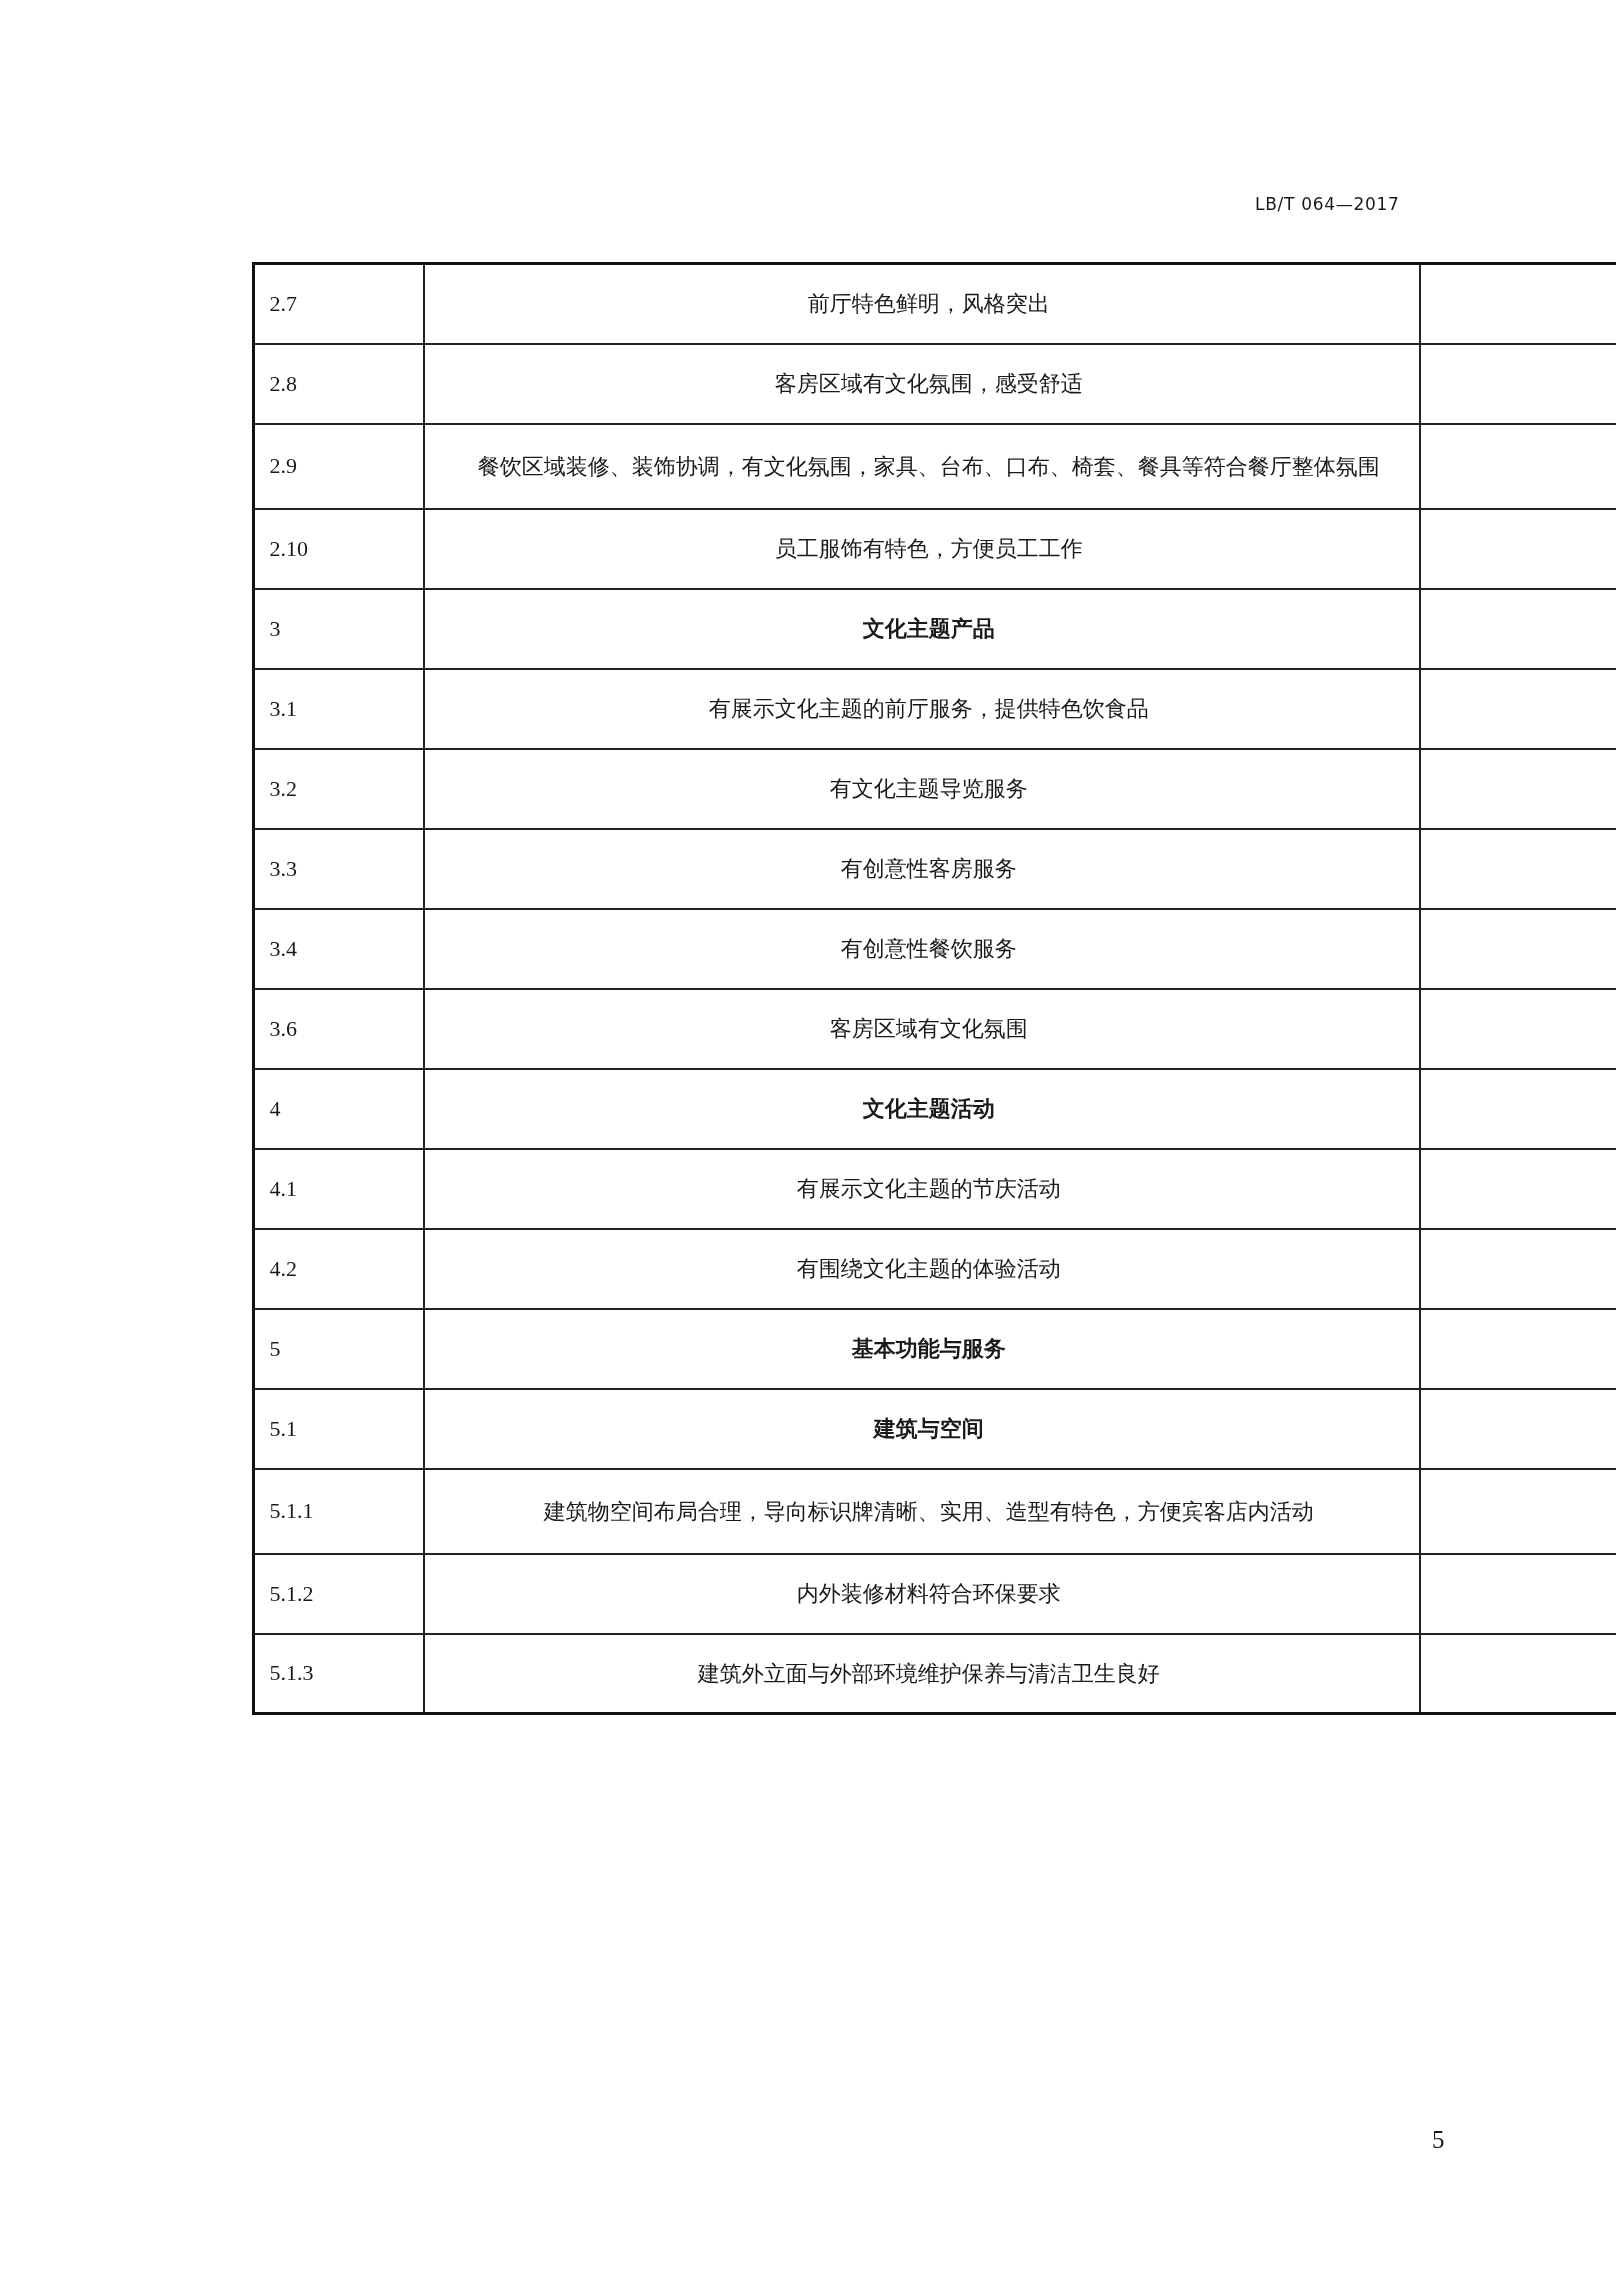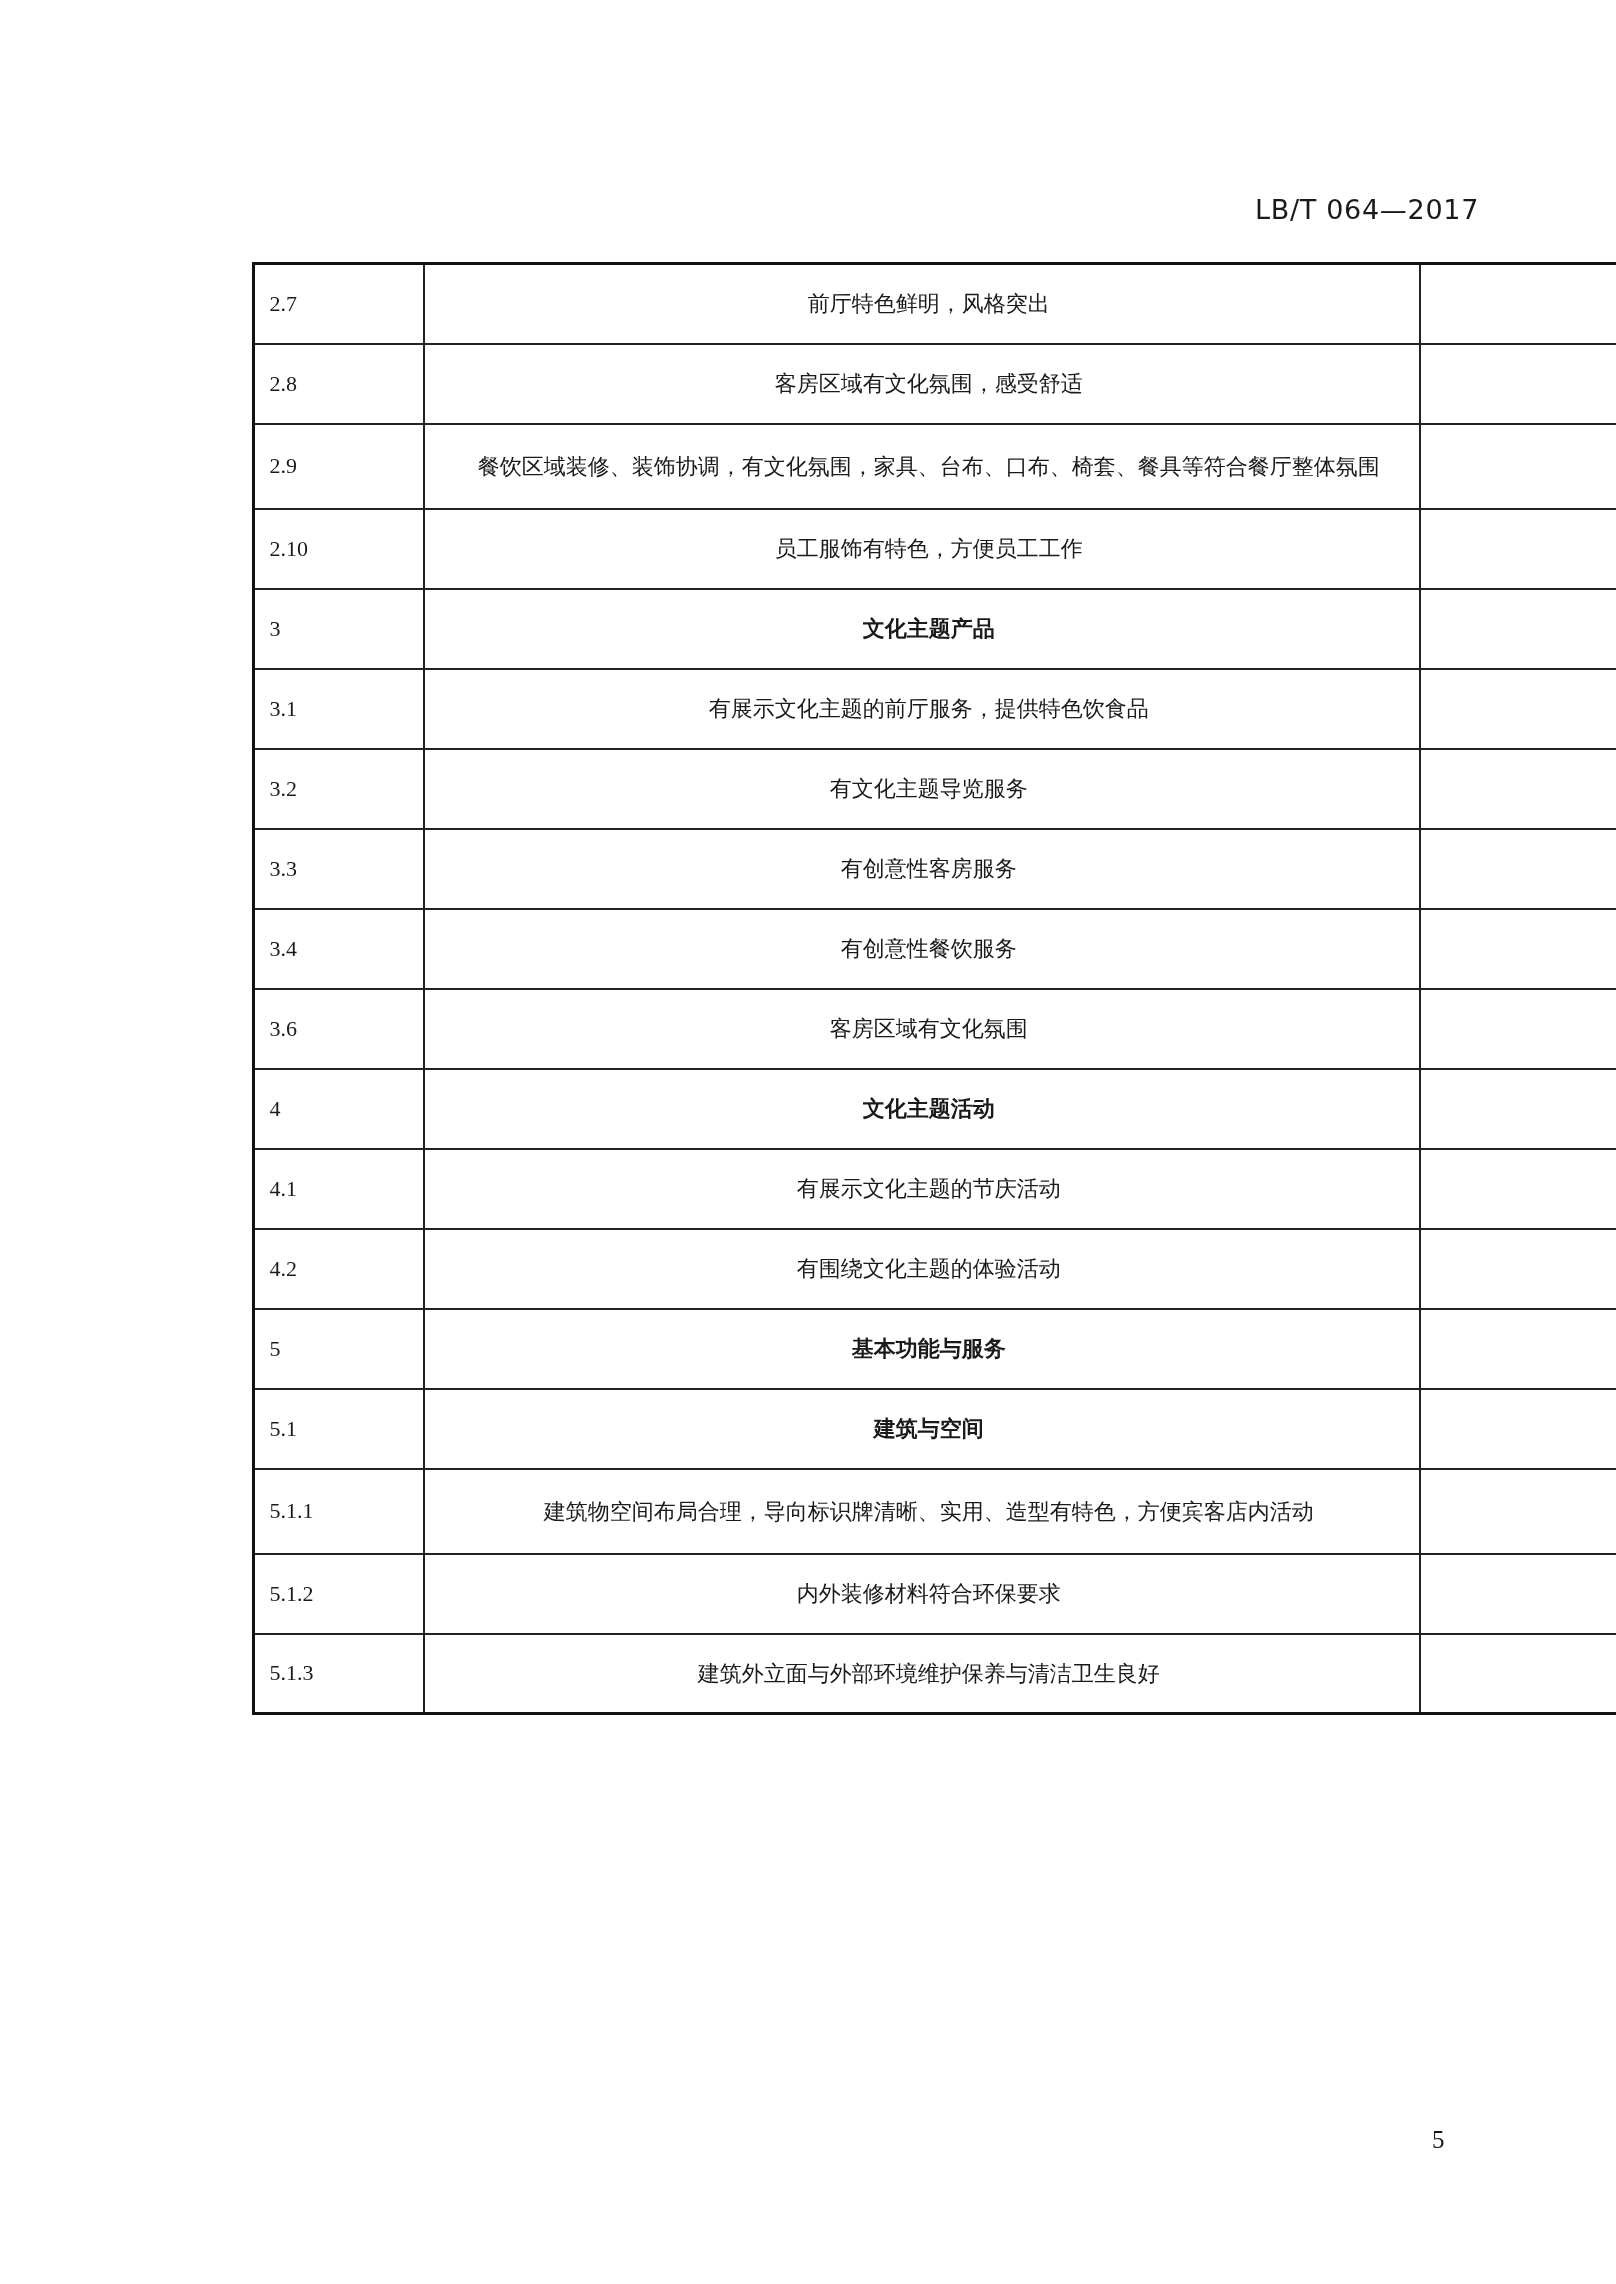--- a/index.html
+++ b/index.html
@@ -1,18 +1,18 @@
 <!DOCTYPE html>
 <html style="font-size:10.5px"><head>
 <meta charset="utf-8">
 <style>
   html, body { margin: 0; padding: 0; background: #ffffff; }
   body { width: 1616px; height: 2284px; position: relative; overflow: hidden;
          font-family: "DejaVu Sans", "Liberation Sans", sans-serif; color: #1a1a1a; }
-  .std-code { position: absolute; left: 1255px; top: 194px; font-size: 27px; letter-spacing: 0.7px;
+  .std-code { position: absolute; left: 1255px; top: 194px; font-size: 17px; letter-spacing: 0.7px;
               font-family: "DejaVu Sans", sans-serif; }
   .page-num { position: absolute; left: 1432px; top: 2126px; font-size: 25px;
               font-family: "Liberation Serif", serif; }
   table.items { position: absolute; left: 252px; top: 262px; width: 1379px;
                 border-collapse: collapse; border: 3.3px solid #111; }
   table.items td { border: 2px solid #222; padding: 0; vertical-align: middle; font-size: 22px; }
   td.num { width: 131px; padding-left: 14.4px !important; font-family: "Liberation Serif", serif; font-size: 22px; }
   td.text { width: 850px; padding-left: 14.4px !important; line-height: 43px; text-align: center; }
   td.score { width: 180px; }
   tr.r1 { height: 80px; }

